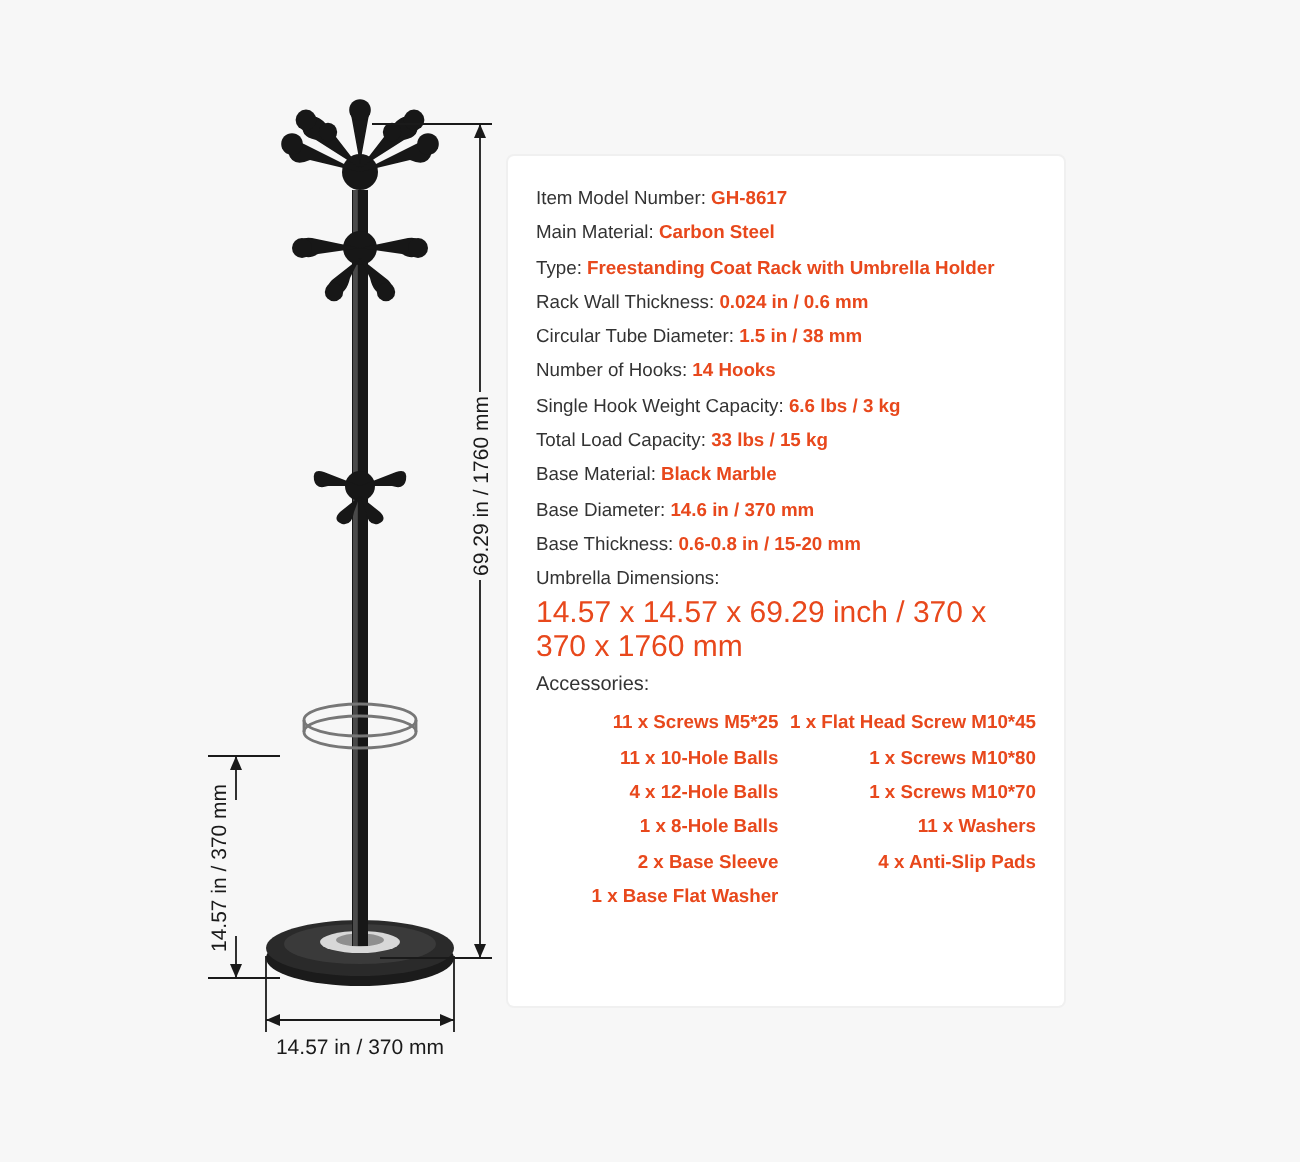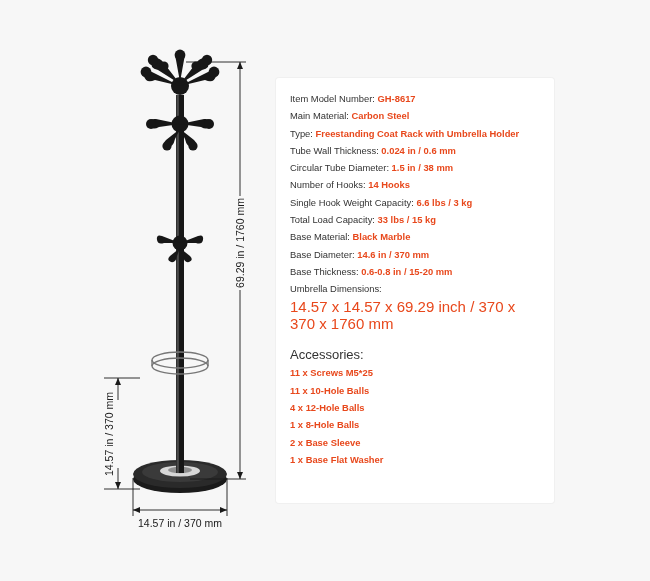--- a/index.html
+++ b/index.html
@@ -26,21 +26,21 @@
     left: 0;
     top: 0;
     width: 265px;
     height: 581px;
   }
   #diagram svg { display: block; }
 
   
   #spec-card {
     position: absolute;
-    left: 276px;
+    left: 254px;
     top: 78px;
     width: 278px;
     height: 425px;
     background: #ffffff;
     border-radius: 3px;
     box-sizing: border-box;
     padding: 12px 14px 10px 14px;
     box-shadow: 0 0 0 1px #f0f0f0;
   }
   .spec-row {
@@ -51,37 +51,38 @@
   }
   .spec-label { color: #333333; }
   .spec-value { color: #e8481c; font-weight: bold; }
   .spec-block-value {
     color: #e8481c;
     font-weight: normal;
     font-size: 15px;
     line-height: 17.3px;
   }
   .acc-head {
-    font-size: 13px;
+    font-size: 10px;
     line-height: 17.3px;
     color: #333333;
-    margin-top: 14px;
+    margin-top: 2px;
   }
   #accessories {
     display: flex;
     margin-top: 1px;
   }
   #acc-col-1 { width: 128px; }
   #acc-col-2 { width: 136px; }
   .acc-item {
     font-size: 9.4px;
     line-height: 17.3px;
     color: #e8481c;
     font-weight: bold;
     white-space: nowrap;
+    text-align: right;
   }
 
   
   .dim-text {
     font-family: "Liberation Sans", sans-serif;
     font-size: 10.5px;
     fill: #1a1a1a;
   }
 </style>
 </head>
@@ -185,21 +186,21 @@
     </div>
     <div class="spec-row">
       <span class="spec-label">Main Material:</span>
       <span class="spec-value">Carbon Steel</span>
     </div>
     <div class="spec-row">
       <span class="spec-label">Type:</span>
       <span class="spec-value">Freestanding Coat Rack with Umbrella Holder</span>
     </div>
     <div class="spec-row">
-      <span class="spec-label">Tube Wall Thickness:</span>
+      <span class="spec-label">Rack Wall Thickness:</span>
       <span class="spec-value">0.024 in / 0.6 mm</span>
     </div>
     <div class="spec-row">
       <span class="spec-label">Circular Tube Diameter:</span>
       <span class="spec-value">1.5 in / 38 mm</span>
     </div>
     <div class="spec-row">
       <span class="spec-label">Number of Hooks:</span>
       <span class="spec-value">14 Hooks</span>
     </div>
@@ -231,16 +232,23 @@
 
     <div id="accessories">
       <div id="acc-col-1">
         <div class="acc-item">11 x Screws M5*25</div>
         <div class="acc-item">11 x 10-Hole Balls</div>
         <div class="acc-item">4 x 12-Hole Balls</div>
         <div class="acc-item">1 x 8-Hole Balls</div>
         <div class="acc-item">2 x Base Sleeve</div>
         <div class="acc-item">1 x Base Flat Washer</div>
       </div>
+      <div id="acc-col-2">
+        <div class="acc-item">1 x Flat Head Screw M10*45</div>
+        <div class="acc-item">1 x Screws M10*80</div>
+        <div class="acc-item">1 x Screws M10*70</div>
+        <div class="acc-item">11 x Washers</div>
+        <div class="acc-item">4 x Anti-Slip Pads</div>
+      </div>
     </div>
 
   </div>
 </div>
 
 </body></html>

